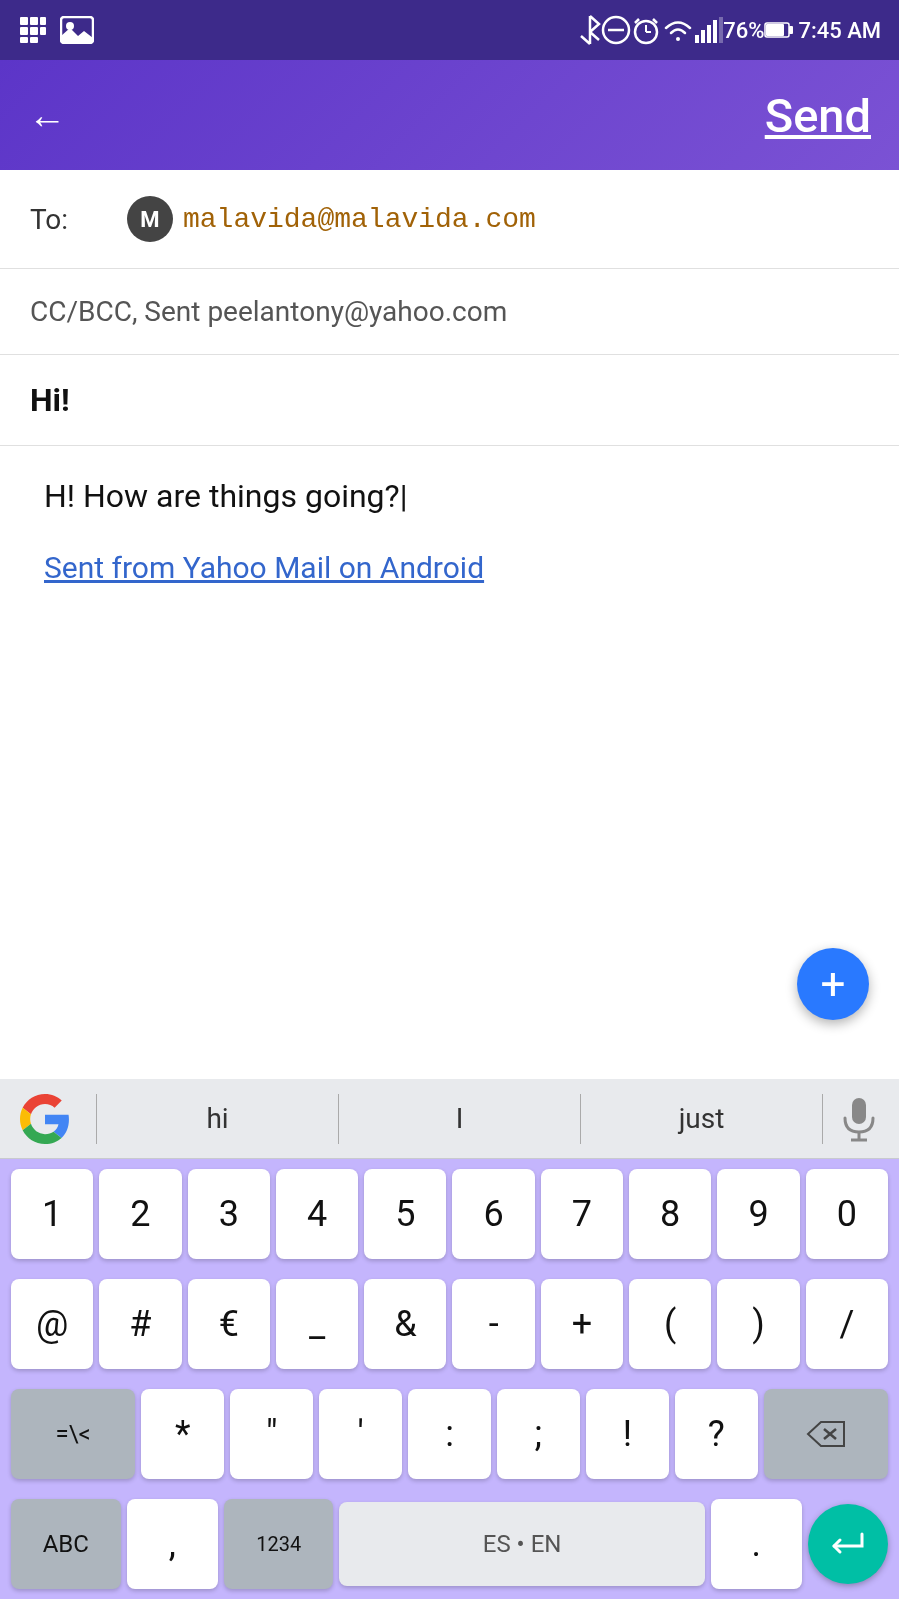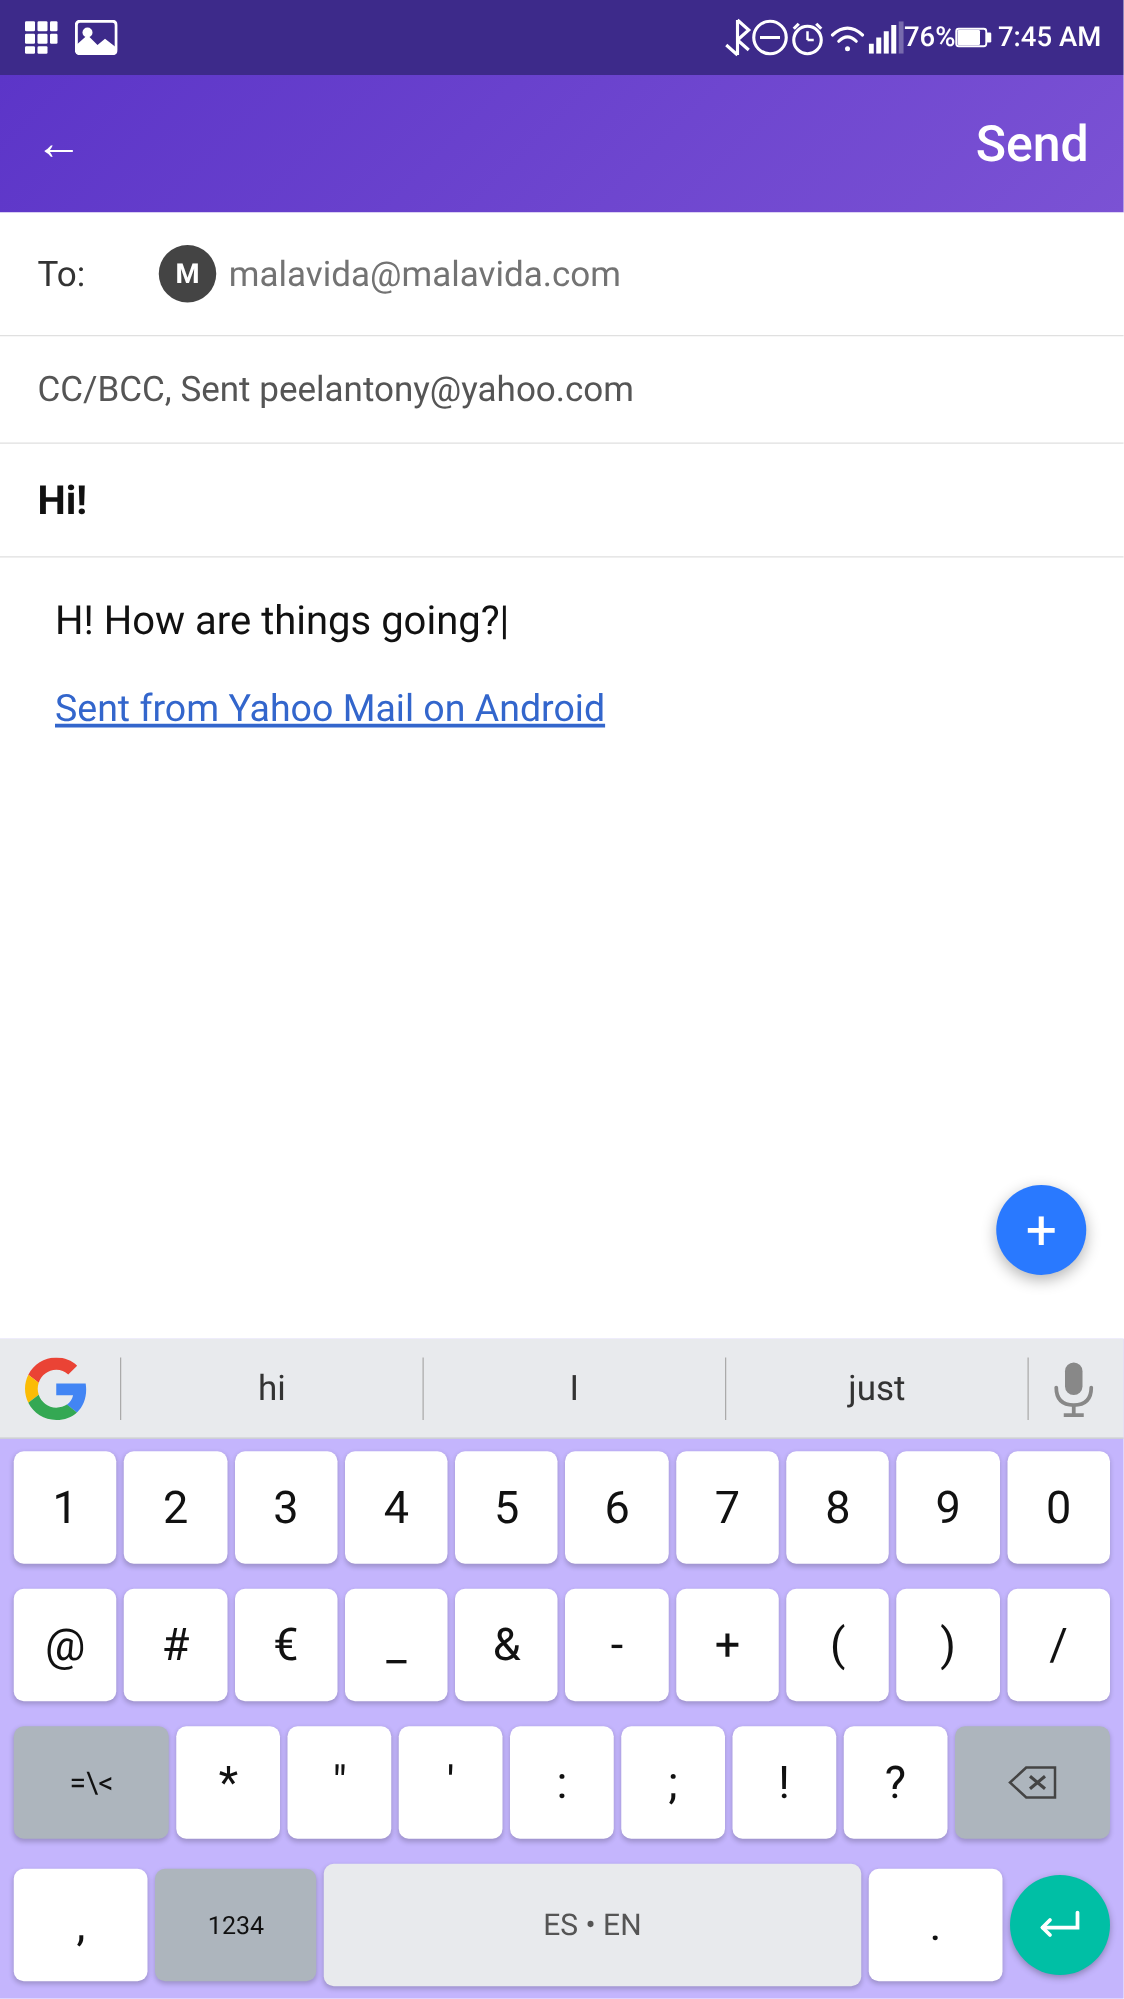--- a/index.html
+++ b/index.html
@@ -53,23 +53,24 @@
       text-align: center;
       flex: 1;
     }
     .app-bar-back {
       color: #fff;
       font-size: 38px;
       cursor: pointer;
     }
     .app-bar-send {
       color: #fff;
-      font-size: 40px;
+      font-size: 47px;
       font-weight: 500;
       cursor: pointer;
+      text-decoration: underline;
     }
 
     
     .email-fields {
       background: #fff;
     }
     .field-row {
       display: flex;
       align-items: center;
       padding: 26px 30px;
@@ -94,23 +95,24 @@
       border-radius: 50%;
       background: #444;
       display: flex;
       align-items: center;
       justify-content: center;
       color: #fff;
       font-size: 22px;
       font-weight: bold;
     }
     .recipient-email {
-      color: #737373;
+      color: #a16207;
       font-size: 28px;
       text-decoration: none;
+      font-family: Liberation Mono, monospace;
     }
     .cc-bcc-text {
       font-size: 28px;
       color: #555;
     }
 
     
     .subject-row {
       padding: 26px 30px;
       border-bottom: 1px solid #e0e0e0;
@@ -438,26 +440,27 @@
     <div class="key key-dark key-wide backspace-key">
       <svg width="40" height="28" viewBox="0 0 40 28" fill="none">
         <path d="M15 2 L2 14 L15 26 L38 26 L38 2 Z" stroke="#444" stroke-width="2" fill="none"></path>
         <line x1="18" y1="9" x2="30" y2="19" stroke="#444" stroke-width="2.5"></line>
         <line x1="30" y1="9" x2="18" y2="19" stroke="#444" stroke-width="2.5"></line>
       </svg>
     </div>
   </div>
 
   <div class="key-row" style="align-items:center;">
+    <div class="key key-dark" style="font-size:24px; flex:1.2">ABC</div>
     <div class="key">,</div>
     <div class="key key-dark" style="font-size:20px; flex:1.2; line-height:1.1">
         <span style="display:block;text-align:left">12</span>
         <span style="display:block;text-align:center">34</span>
       </div>
-    <div class="key key-space" style="font-size:24px; background:#e8eaed; border-radius:8px; height:98px; margin:4px 3px; display:flex;align-items:center;justify-content:center;">ES • EN</div>
+    <div class="key key-space" style="font-size:24px; background:#e8eaed; border-radius:8px; height:84px; margin:4px 3px; display:flex;align-items:center;justify-content:center;">ES • EN</div>
     <div class="key">.</div>
     <div class="key-action">
       <svg width="36" height="28" viewBox="0 0 36 28" fill="none">
         <path d="M32 4 L32 16 L4 16" stroke="white" stroke-width="3" stroke-linecap="round"></path>
         <path d="M10 10 L4 16 L10 22" stroke="white" stroke-width="3" stroke-linecap="round" stroke-linejoin="round"></path>
       </svg>
     </div>
   </div>
 
 </div>

